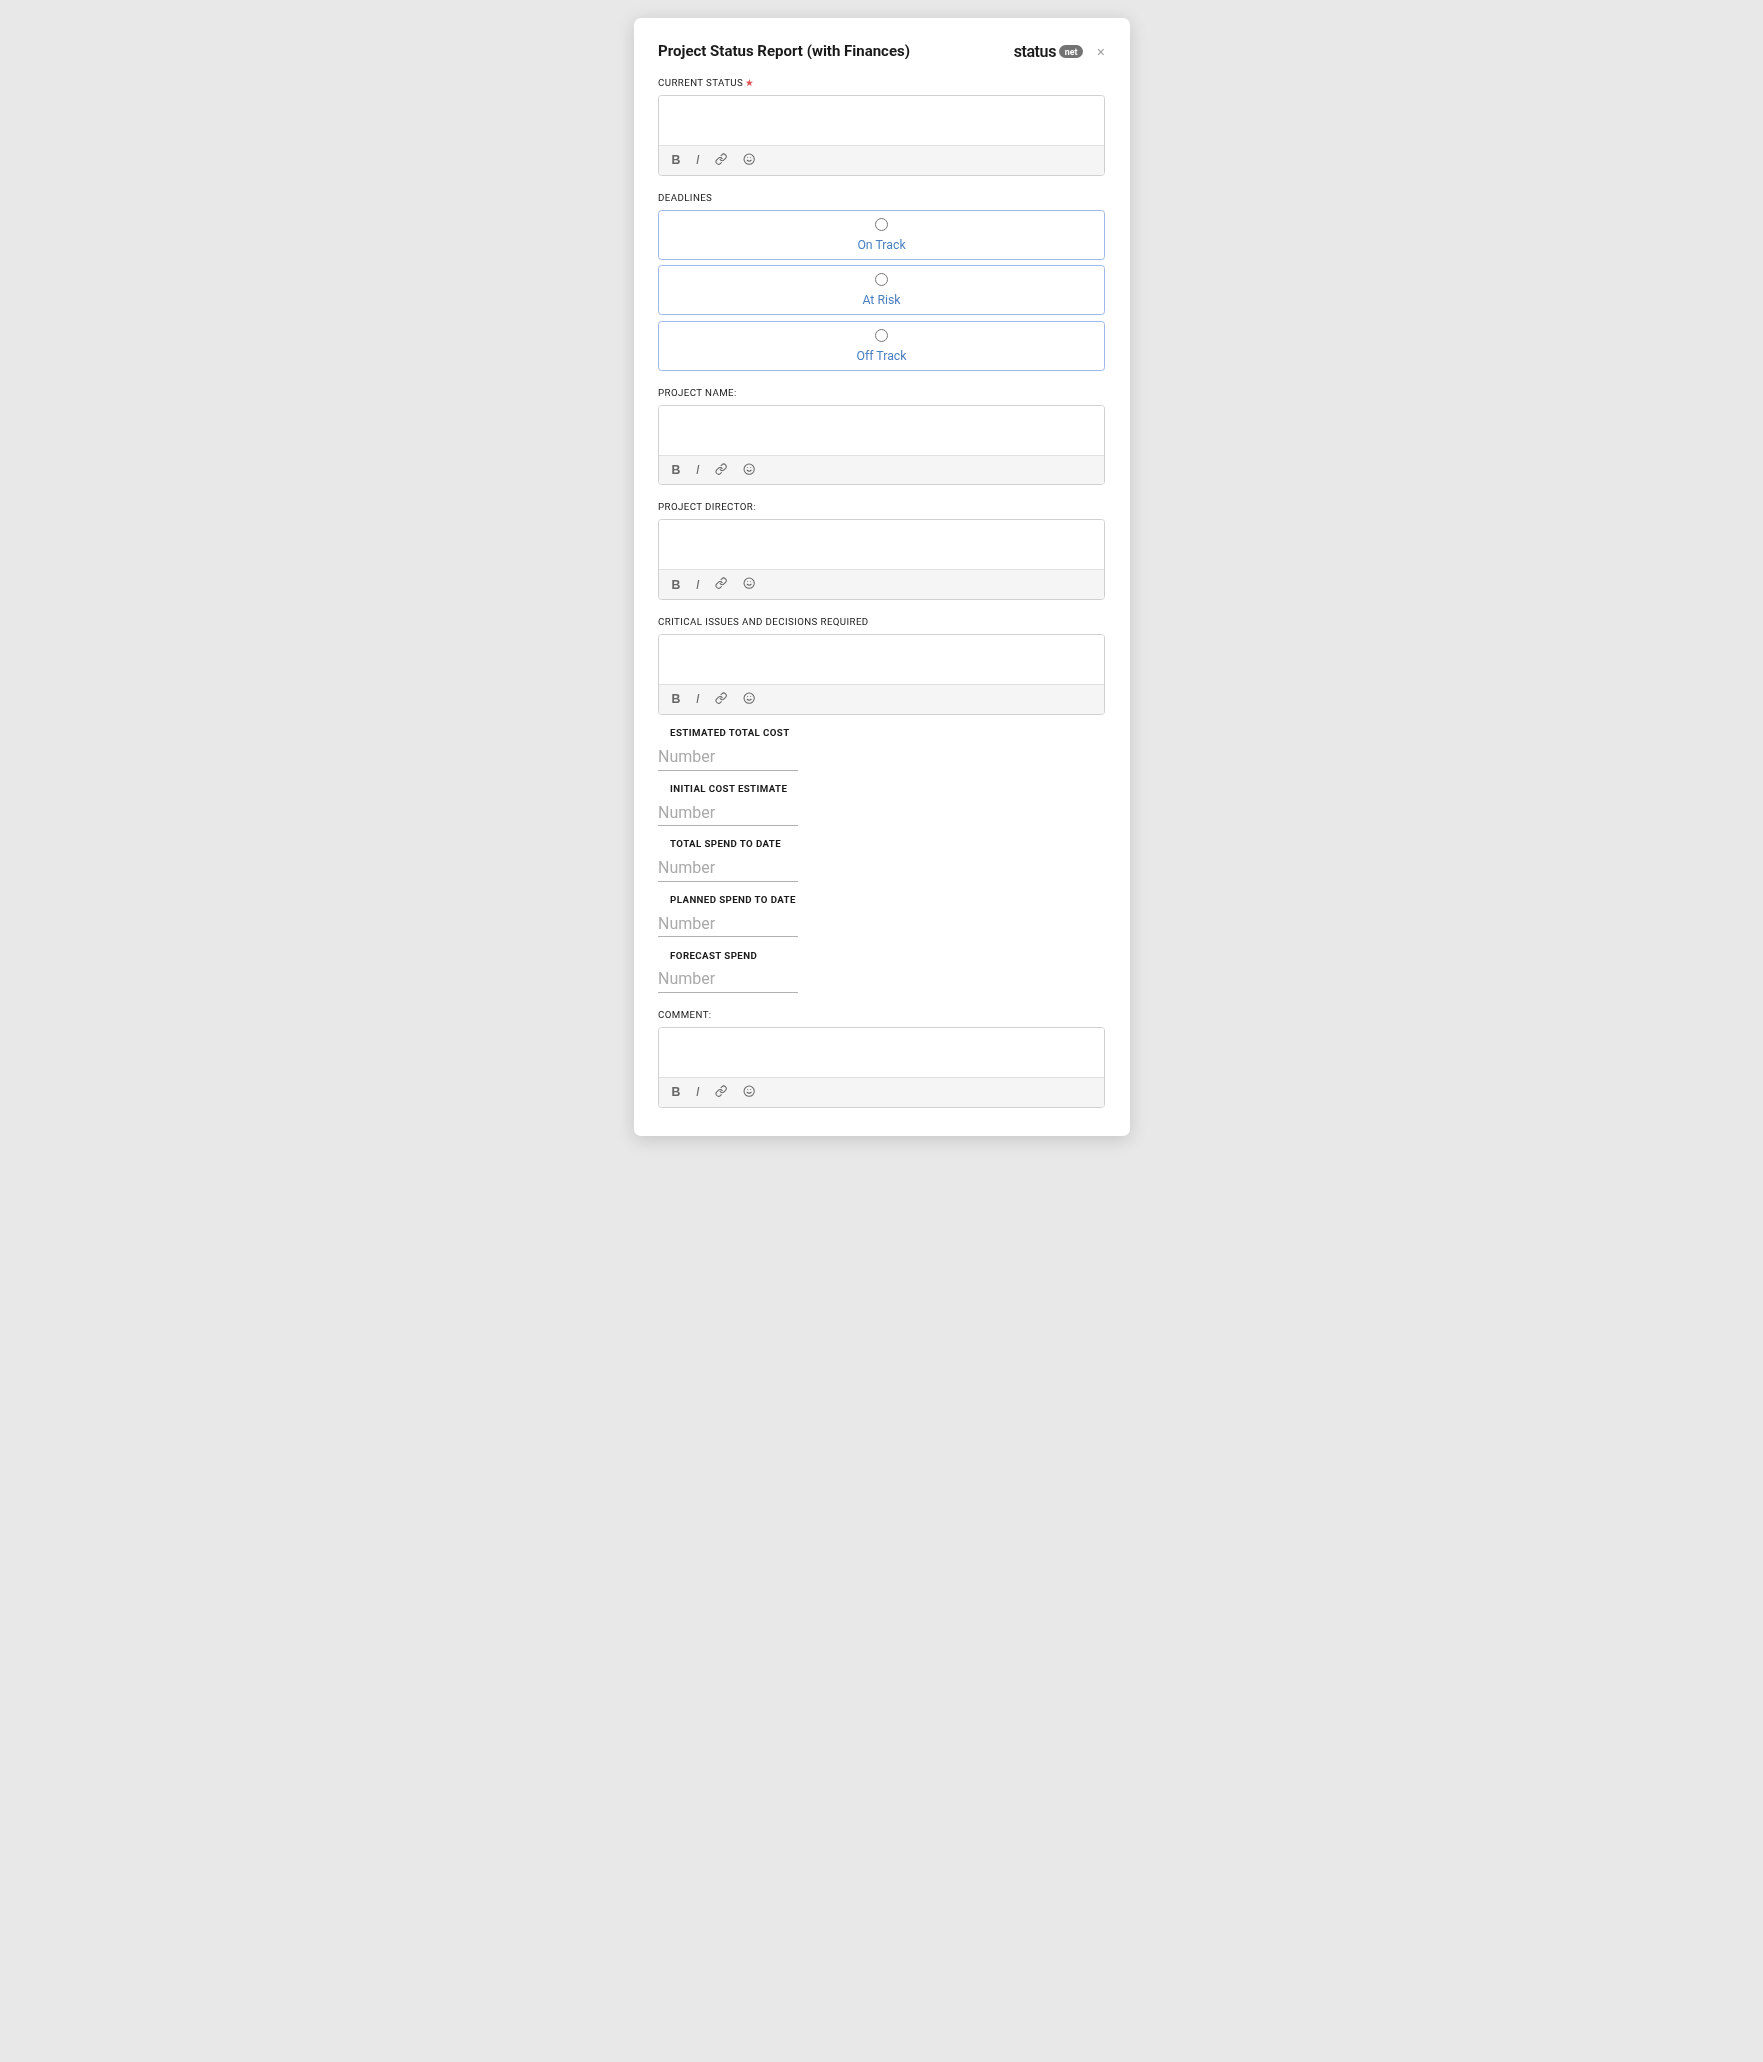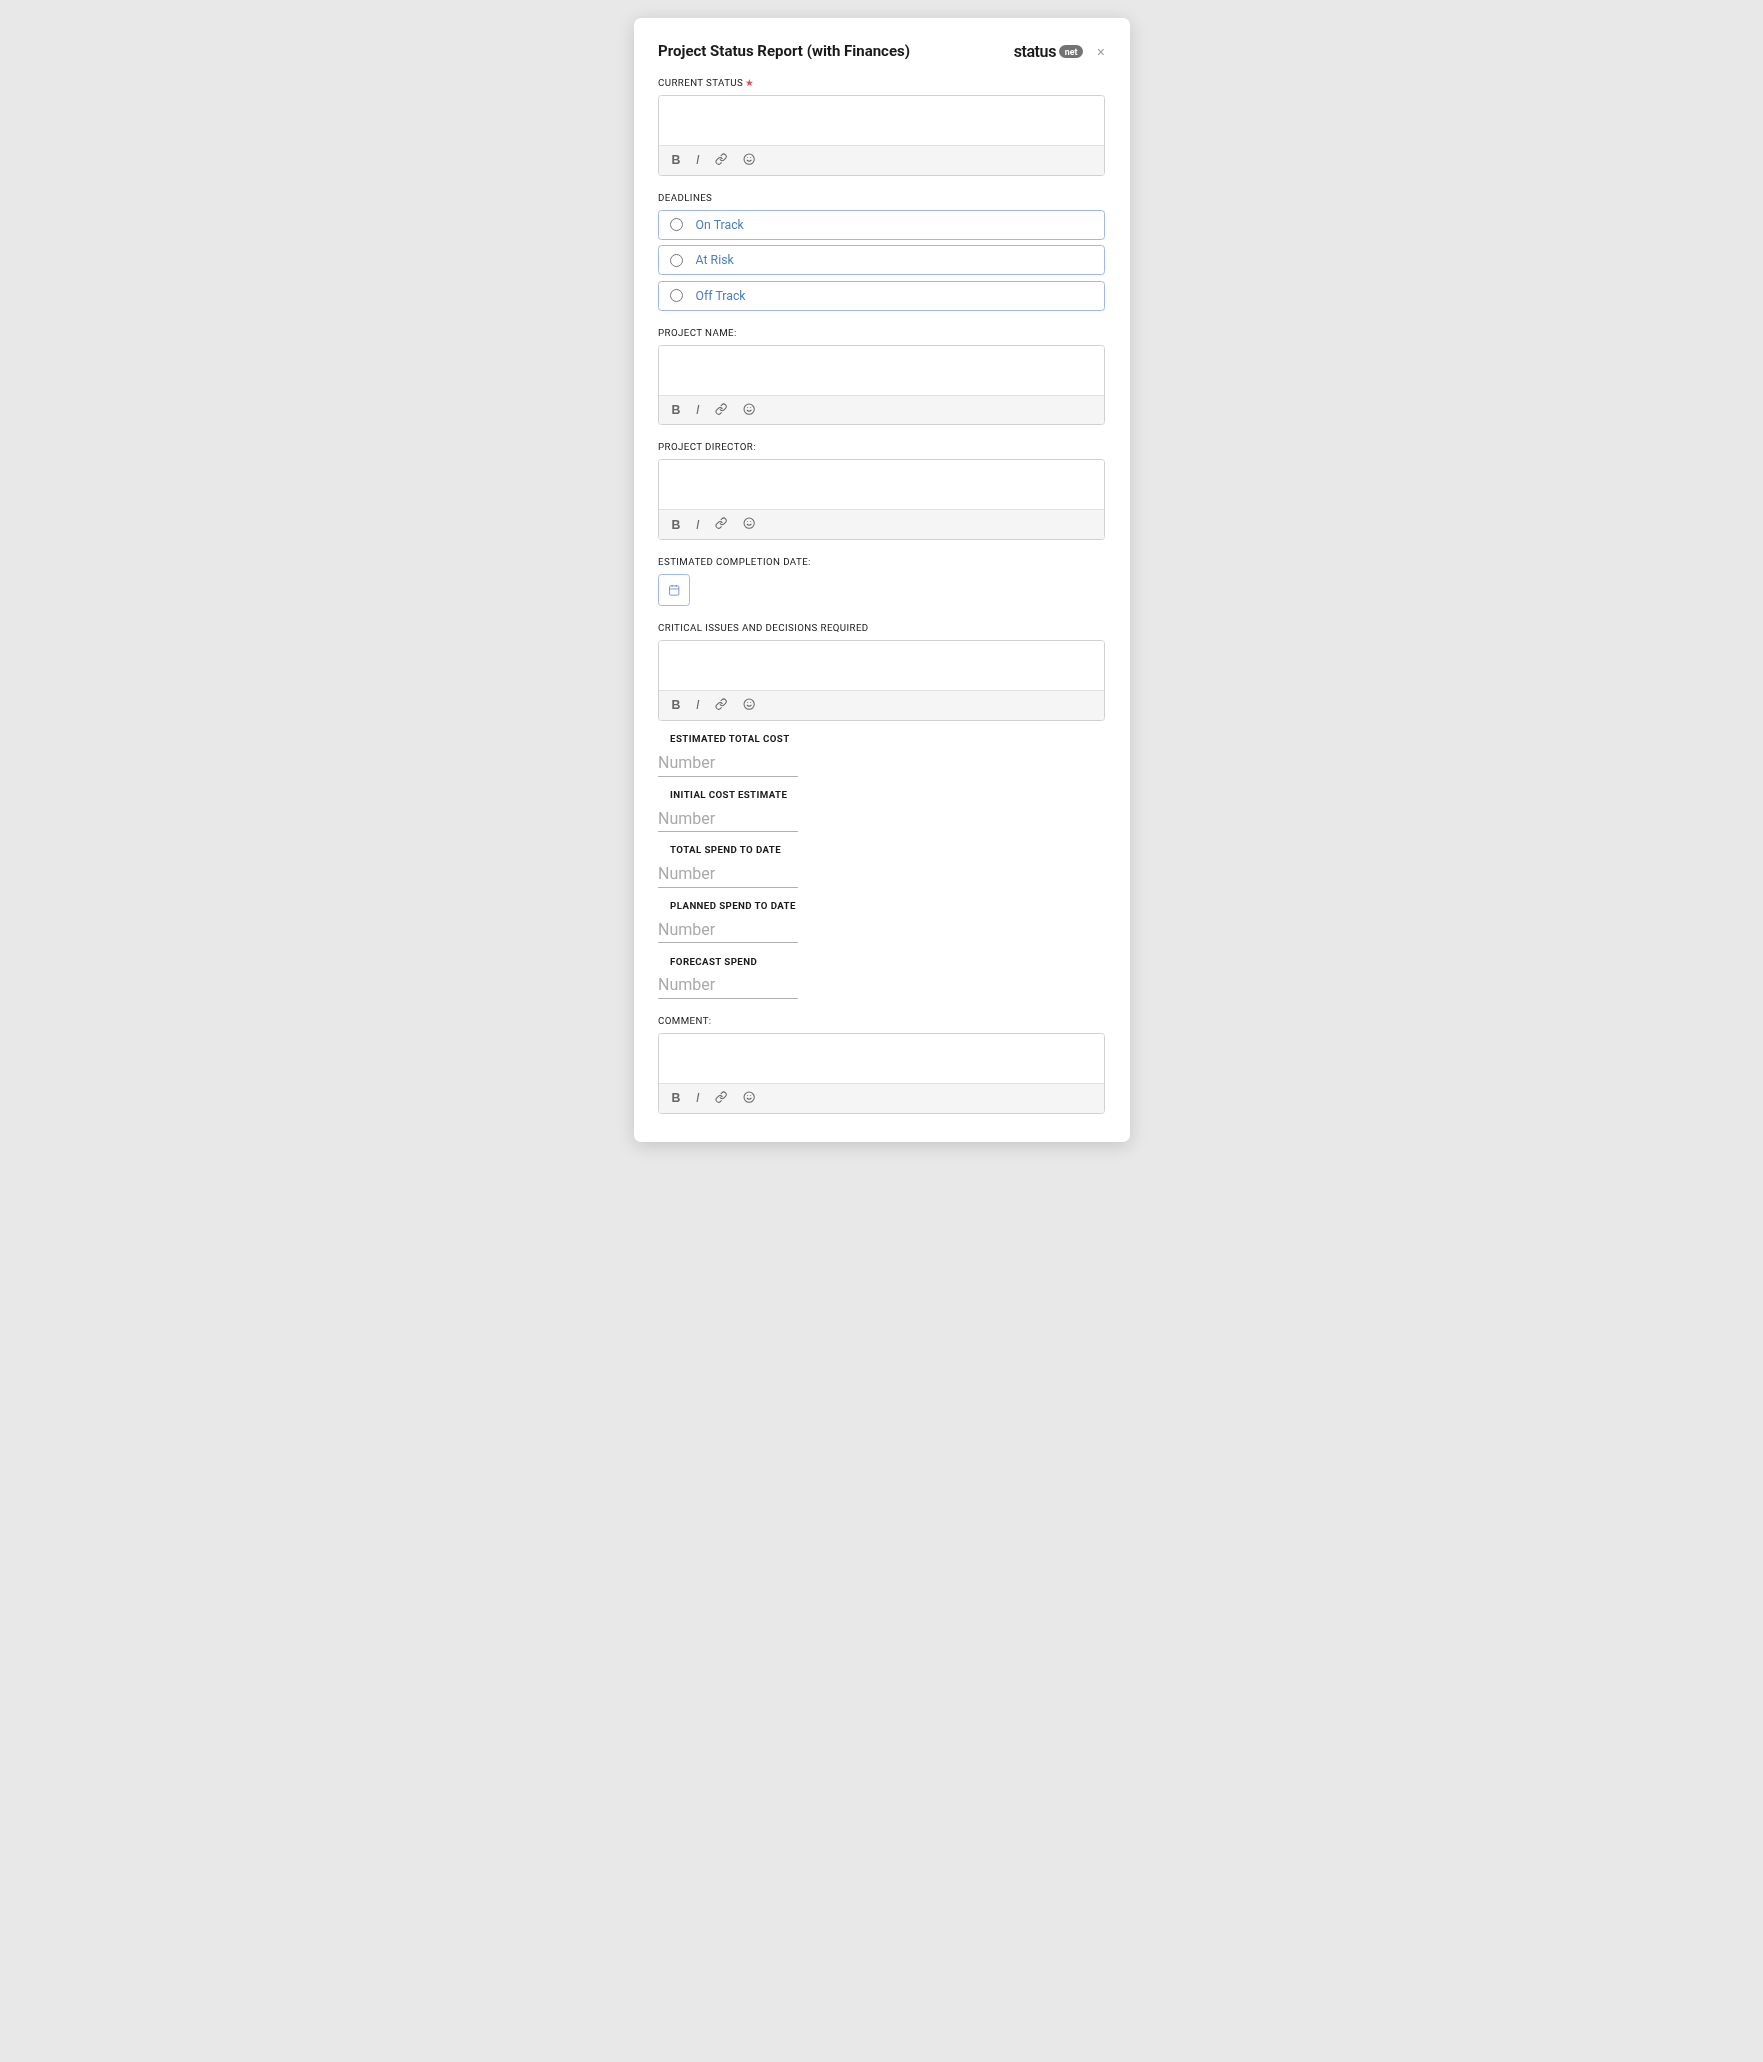--- a/index.html
+++ b/index.html
@@ -138,26 +138,27 @@
     .radio-group {
       display: flex;
       flex-direction: column;
       gap: 5.3px;
       margin-top: 3.5px;
     }
 
     .radio-option {
       display: flex;
       align-items: center;
-      gap: 13px;
+      gap: 7px;
       border: 0.9px solid #a0b8e8;
       border-radius: 3.5px;
       padding: 7px 10.5px;
       cursor: pointer;
       background: #fff;
+      flex-direction: column;
     }
 
     .radio-option input[type="radio"] {
       accent-color: #4a7fc1;
       width: 13px;
       height: 13px;
       cursor: pointer;
     }
 
     .radio-label {
@@ -328,31 +329,20 @@
               <circle cx="12" cy="12" r="10"></circle>
               <path d="M8 14s1.5 2 4 2 4-2 4-2"></path>
               <line x1="9" y1="9" x2="9.01" y2="9"></line>
               <line x1="15" y1="9" x2="15.01" y2="9"></line>
             </svg>
         </button>
       </div>
     </div>
   </div>
 
-  <div class="section-divider">
-    <div class="section-label">ESTIMATED COMPLETION DATE:</div>
-    <button class="date-picker-btn">
-      <svg viewBox="0 0 24 24">
-        <rect x="3" y="4" width="18" height="18" rx="2" ry="2"></rect>
-        <line x1="16" y1="2" x2="16" y2="6"></line>
-        <line x1="8" y1="2" x2="8" y2="6"></line>
-        <line x1="3" y1="10" x2="21" y2="10"></line>
-      </svg>
-    </button>
-  </div>
 
   <div class="section-divider">
     <div class="section-label">CRITICAL ISSUES AND DECISIONS REQUIRED</div>
     <div class="rich-text-box">
       <textarea class="rich-text-input" rows="2" style=""></textarea>
       <div class="rich-text-toolbar">
         <button class="toolbar-btn bold">B</button>
         <button class="toolbar-btn italic">I</button>
         <button class="toolbar-btn">
           <svg width="12.3" height="12.3" viewBox="0 0 24 24" fill="none" stroke="#666" stroke-width="2" stroke-linecap="round" stroke-linejoin="round">

